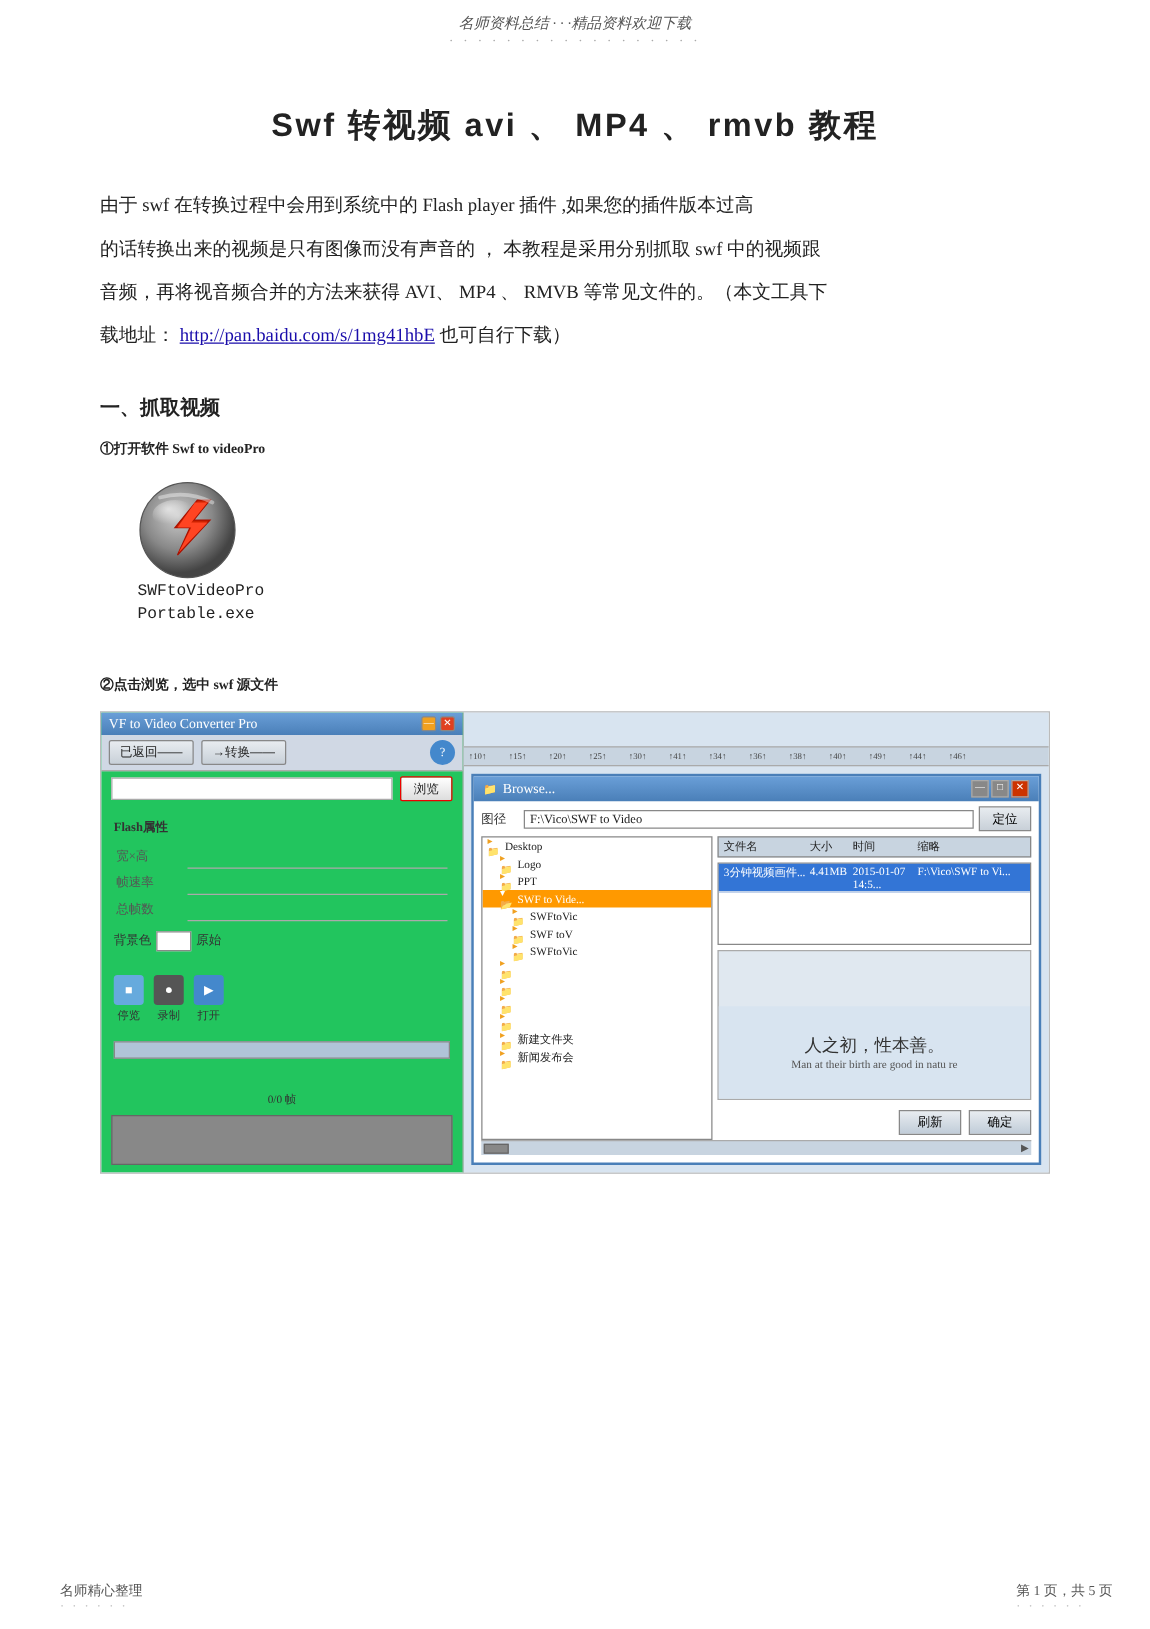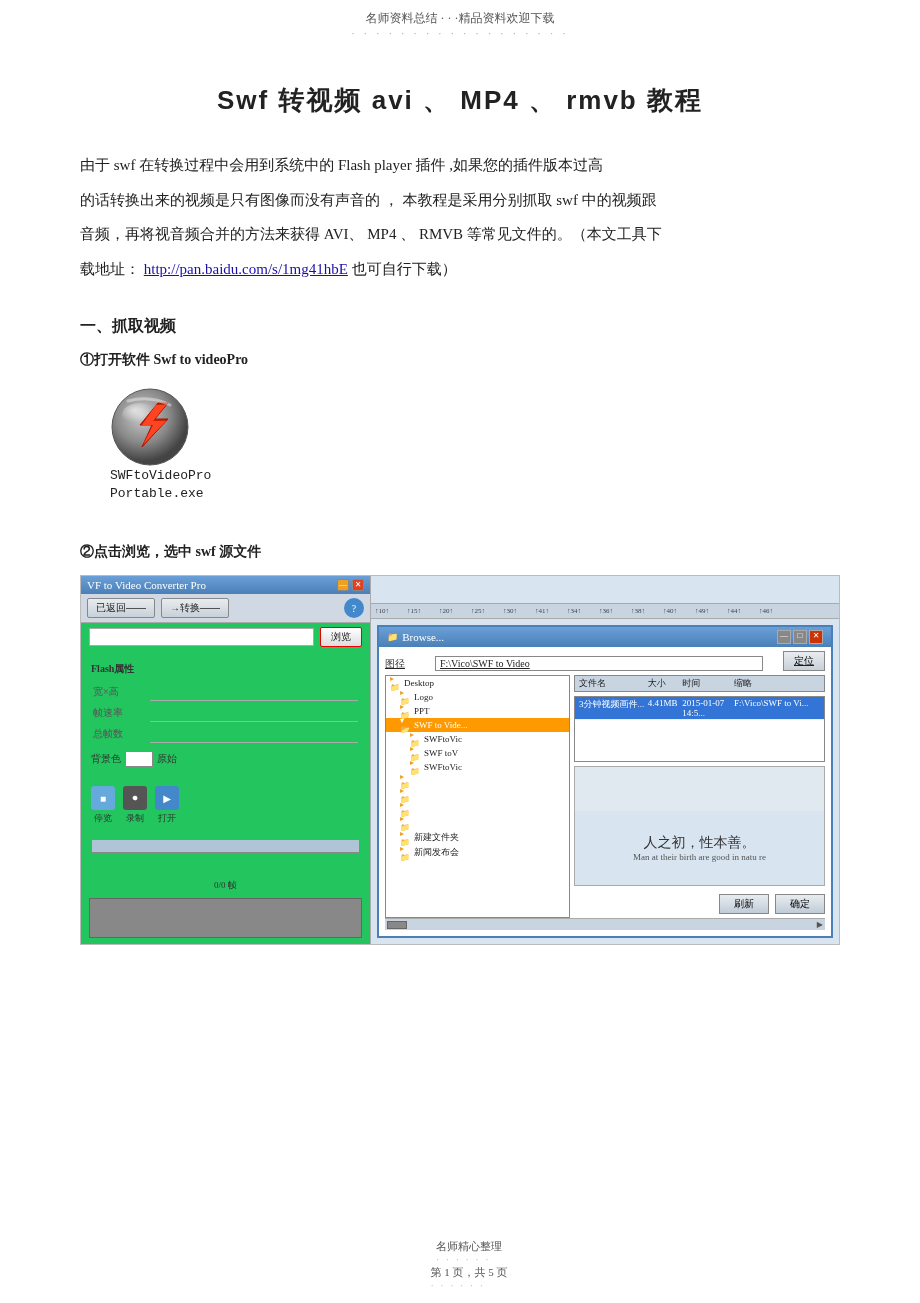--- a/index.html
+++ b/index.html
@@ -21,20 +21,21 @@
       position: relative;
     }
 
     
     .top-header {
       text-align: center;
       padding: 10px 0 4px;
       font-size: 12px;
       color: #555;
       border-bottom: none;
+      font-style: italic;
     }
     .top-header .dots-line {
       letter-spacing: 3px;
       font-size: 11px;
       color: #aaa;
     }
 
     
     .content {
       padding: 10px 80px 60px 80px;
@@ -62,21 +63,21 @@
     }
 
     
     .section-title {
       font-size: 16px;
       font-weight: bold;
       margin: 30px 0 10px 0;
     }
 
     .step-title {
-      font-size: 14px;
+      font-size: 11px;
       font-weight: bold;
       margin: 14px 0 10px 0;
     }
 
     
     .software-icon-area {
       margin: 18px 0 10px 30px;
       display: flex;
       flex-direction: column;
       align-items: flex-start;
@@ -243,24 +244,23 @@
       color: #fff;
       font-size: 11px;
       padding: 3px 8px;
       display: flex;
       justify-content: space-between;
       align-items: center;
     }
 
     .browser-addr-row {
       display: flex;
-      align-items: flex-end;
-      gap: 20px;
-      font-size: 10px;
-      text-decoration: underline;
+      align-items: center;
+      gap: 4px;
+      font-size: 10px;
     }
     .browser-addr-label { color: #333; min-width: 30px; }
     .browser-addr-box {
       flex: 1;
       background: #fff;
       border: 1px solid #888;
       padding: 1px 4px;
       font-size: 10px;
     }
     .browser-ok-btn {
@@ -390,25 +390,24 @@
     }
 
     
     .page-footer {
       position: absolute;
       bottom: 12px;
       left: 18px;
       right: 0;
       display: flex;
       justify-content: space-between;
-      align-items: center;
+      align-items: flex-end;
       padding: 0 30px;
       font-size: 11px;
       color: #555;
-      flex-direction: column;
     }
 
     .footer-dots {
       letter-spacing: 2px;
       font-size: 10px;
       color: #bbb;
     }
 
     
     .flash-logo-svg {

